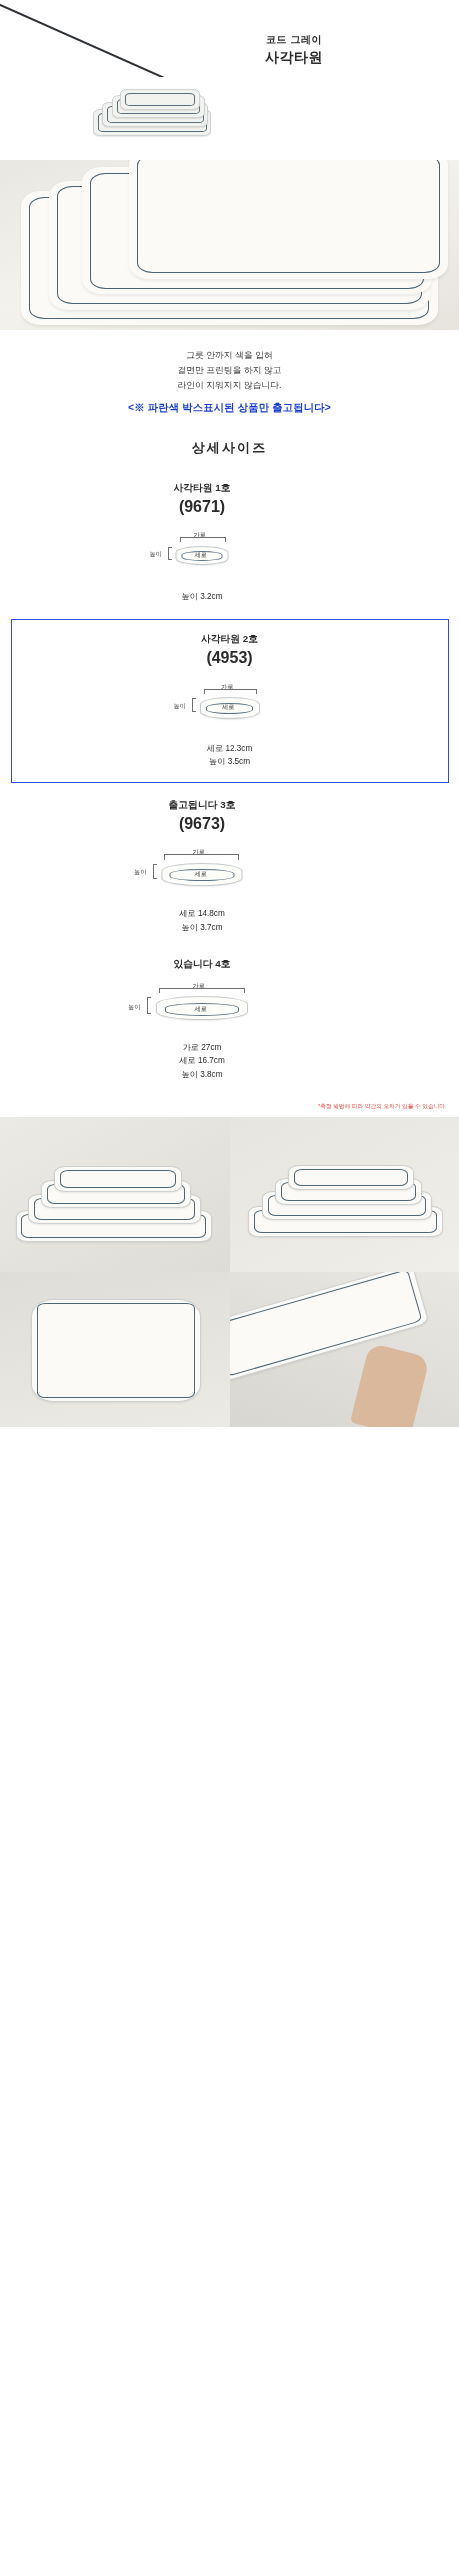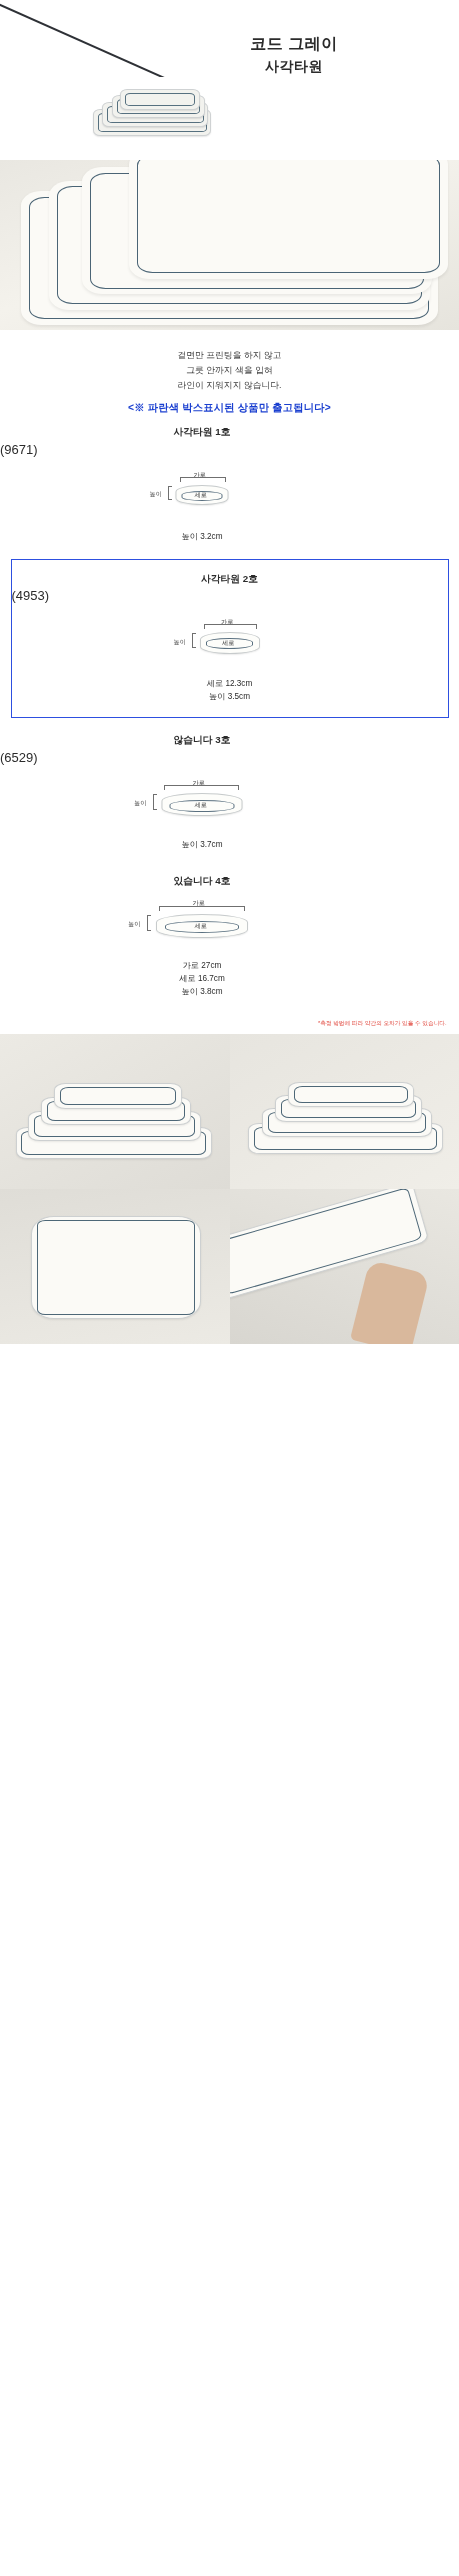--- a/index.html
+++ b/index.html
@@ -45,21 +45,21 @@
   }
   .header-titles {
     position: absolute;
     right: 0;
     top: 32px;
     width: 289px;
     text-align: center;
     padding-right: 41px;
   }
   .header-titles .t1 {
-    font-size: 16px;
+    font-size: 10px;
     font-weight: bold;
     letter-spacing: 0.5px;
     color: #2b2b2b;
     line-height: 1.5;
   }
   .header-titles .t2 {
     font-size: 14px;
     font-weight: bold;
     letter-spacing: 0.5px;
     color: #2b2b2b;
@@ -159,22 +159,23 @@
     padding: 11.3px 0 13.4px 0;
   }
   .size-title {
     text-align: center;
     font-size: 9.8px;
     font-weight: bold;
     color: #2b2b2b;
     line-height: 1.55;
   }
   .size-code {
-    font-size: 13px;
-    font-weight: normal;
+    text-align: center;
+    font-size: 16px;
+    font-weight: bold;
     color: #2b2b2b;
     line-height: 1.55;
   }
   .diagram-wrap {
     position: relative;
     height: 57px;
     margin: 8.2px 0 5.2px 0;
   }
   .diagram {
     position: relative;
@@ -303,26 +304,27 @@
   </div>
 
   <div class="detail-photo">
     <div class="dp-bowl" style="left:20.6px; top:31px; width:417px; height:134px;"></div>
     <div class="dp-bowl" style="left:49px; top:20.6px; width:381px; height:129px;"></div>
     <div class="dp-bowl" style="left:82px; top:7.2px; width:350px; height:127px;"></div>
     <div class="dp-bowl" style="left:129px; top:-10.3px; width:319px; height:129px;"></div>
   </div>
 
   <div class="caption">
+    <div class="line">그릇 안까지 색을 입혀</div>
     <div class="line">겉면만 프린팅을 하지 않고</div>
-    <div class="line">그릇 안까지 색을 입혀</div>
     <div class="line">라인이 지워지지 않습니다.</div>
   </div>
   <div class="notice">&lt;※ 파란색 박스표시된 상품만 출고됩니다&gt;</div>
 
+  <div class="size-heading">상세사이즈</div>
 
   <div class="size-block">
     <div class="size-title">사각타원 1호</div>
     <div class="size-code">(9671)</div>
     <div class="diagram-wrap">
       <div class="diagram" style="width:155px;">
         <div class="lbl lbl-garo" style="left:69px; top:3.1px;">가로</div>
         <div class="dim-h" style="left:55px; width:46px;"></div>
         <div class="dish" style="width:53px; height:19.6px;"></div>
         <div class="lbl lbl-sero" style="left:70px; top:23px;">세로</div>
@@ -344,32 +346,33 @@
         <div class="lbl lbl-sero" style="left:70px; top:24px;">세로</div>
         <div class="dim-v" style="left:40px; top:18.5px; height:14.4px;"></div>
         <div class="lbl lbl-nopi" style="left:21.6px; top:23px;">높이</div>
       </div>
     </div>
     <div class="measures">세로 12.3cm</div>
     <div class="measures">높이 3.5cm</div>
   </div>
 
   <div class="size-block">
-    <div class="size-title">않습니다 3호</div>
-    <div class="size-code">(6529)</div>
+    <div class="size-title">출고됩니다 3호</div>
+    <div class="size-code">(9673)</div>
     <div class="diagram-wrap">
       <div class="diagram" style="width:175px;">
         <div class="lbl lbl-garo" style="left:78px; top:3.1px;">가로</div>
         <div class="dim-h" style="left:49px; width:75px;"></div>
         <div class="dish" style="width:81px; height:23px;"></div>
         <div class="lbl lbl-sero" style="left:80px; top:25px;">세로</div>
         <div class="dim-v" style="left:38px; top:18.5px; height:15.5px;"></div>
         <div class="lbl lbl-nopi" style="left:19.6px; top:23px;">높이</div>
       </div>
     </div>
+    <div class="measures">세로 14.8cm</div>
     <div class="measures">높이 3.7cm</div>
   </div>
 
   <div class="size-block">
     <div class="size-title">있습니다 4호</div>
     <div class="diagram-wrap">
       <div class="diagram" style="width:185px;">
         <div class="lbl lbl-garo" style="left:83px; top:3.1px;">가로</div>
         <div class="dim-h" style="left:49px; width:86px;"></div>
         <div class="dish" style="width:92px; height:24px;"></div>

